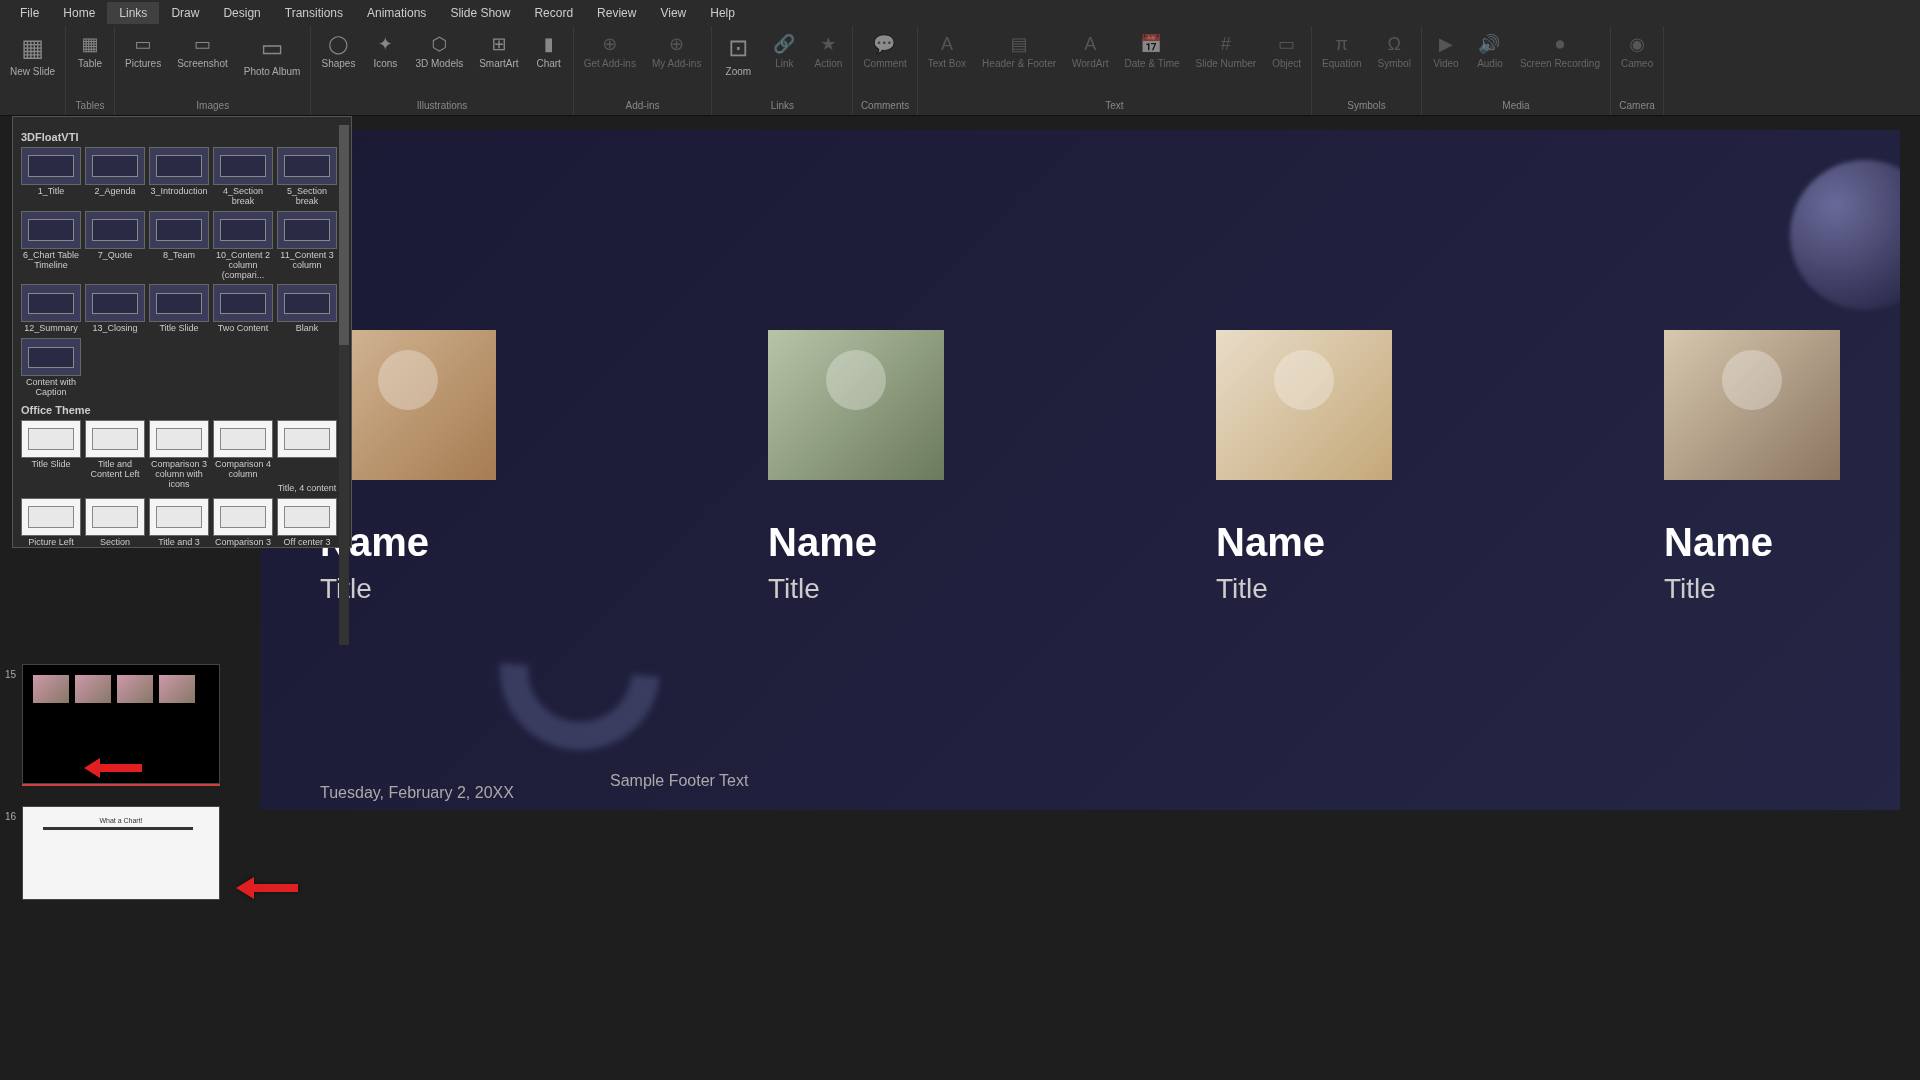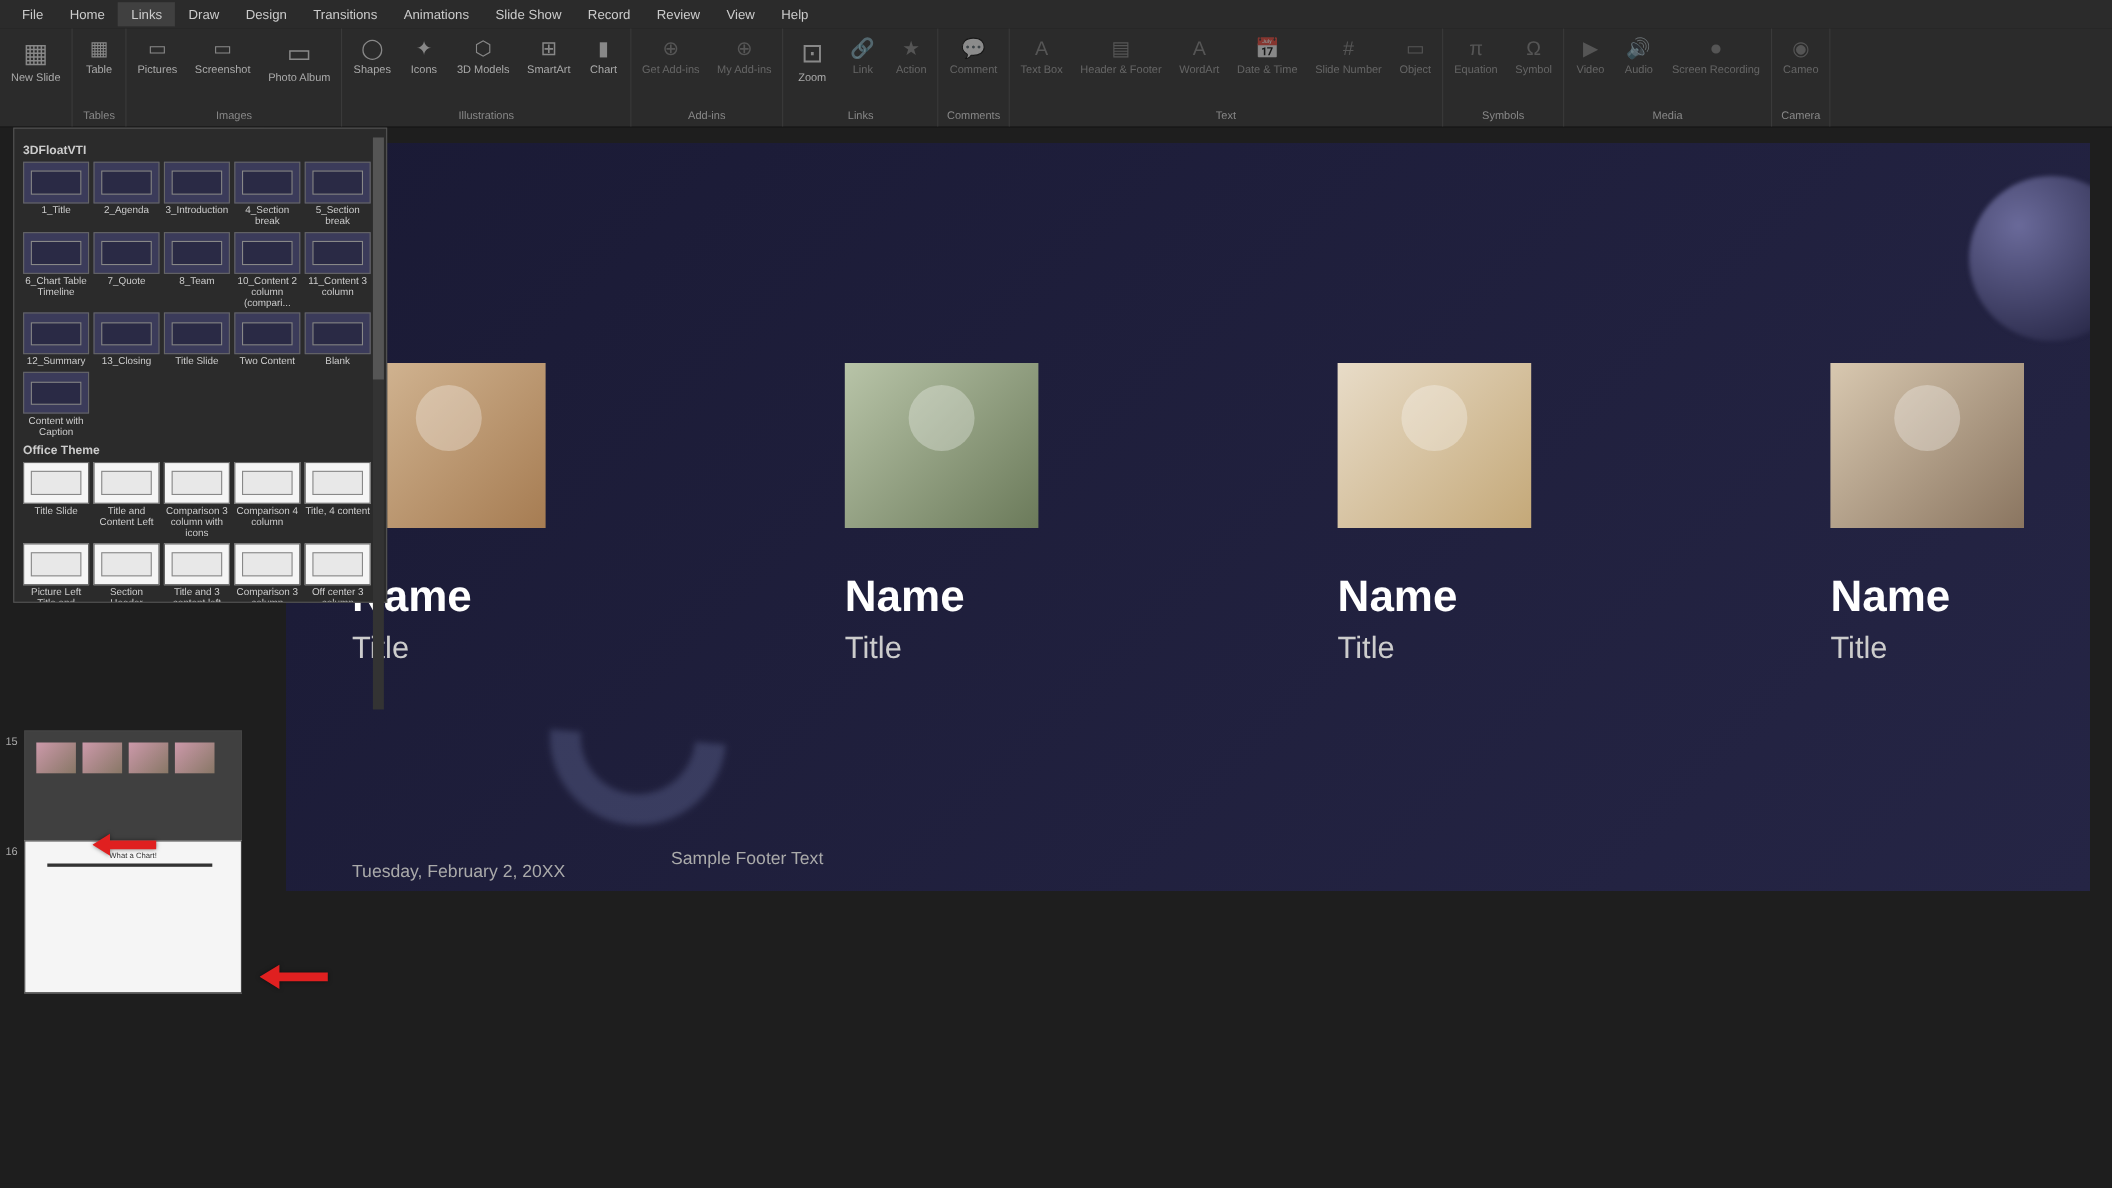--- a/index.html
+++ b/index.html
@@ -34,26 +34,26 @@
 .gallery .bottom .opt { display:flex; align-items:center; gap:8px; padding:4px 12px; font-size:11px; cursor:pointer; }
 .gallery .bottom .opt.disabled { color:#666; }
 .gallery .bottom .opt .oi { width:14px; height:14px; border:1px solid #666; display:inline-block; }
 
 
 .gallery .sb { position:absolute; right:2px; top:8px; width:10px; height:520px; background:#333; }
 .gallery .sb .thumb-sb { width:100%; height:220px; background:#555; }
 
 
 .thumbs { position:absolute; left:0; top:116px; width:240px; height:960px; background:#1e1e1e; z-index:10; }
-.thumbs .slide-th { margin:8px 8px 8px 22px; width:198px; height:110px; background:#404040; border:1px solid #444; position:relative; }
+.thumbs .slide-th { margin:8px 8px 8px 22px; width:198px; height:110px; background:#000000; border:1px solid #444; position:relative; }
 .thumbs .num { position:absolute; left:-18px; top:4px; font-size:10px; color:#aaa; }
 .thumbs .slide-th.s15 { height:120px; top:540px; position:absolute; }
 .thumbs .slide-th.s15 .mini-team { display:flex; gap:6px; padding:10px; flex-wrap:wrap; }
 .thumbs .slide-th.s15 .mini-team .mp { width:36px; height:28px; background:linear-gradient(135deg,#c9a 0%,#876 100%); }
-.thumbs .slide-th.s16 { height:139px; top:640px; position:absolute; background:#f5f5f5; }
+.thumbs .slide-th.s16 { height:94px; top:682px; position:absolute; background:#f5f5f5; }
 .thumbs .insert-line { position:absolute; top:668px; left:22px; width:198px; height:2px; background:#d04040; }
 .thumbs .slide-th.s16 .mini-chart { position:absolute; top:20px; left:20px; width:150px; height:3px; background:#333; }
 
 
 .canvas { position:absolute; left:260px; top:130px; right:20px; height:680px; background:#1f1f3a; background:linear-gradient(135deg,#1a1a35 0%, #252545 100%); overflow:hidden; }
 .canvas .stitle { position:absolute; left:100px; top:30px; font-size:96px; color:#fff; font-family:Georgia,serif; }
 .canvas .team-row { position:absolute; top:200px; left:0; right:0; display:flex; justify-content:space-between; padding:0 60px; }
 .canvas .member { display:flex; flex-direction:column; align-items:flex-start; }
 .canvas .member .photo { width:176px; height:150px; margin-bottom:40px; background:linear-gradient(135deg,#d4b896 0%,#a67c52 100%); position:relative; overflow:hidden; }
 .canvas .member .photo::after { content:''; position:absolute; width:60px; height:60px; border-radius:50%; background:rgba(255,255,255,.3); top:20px; left:58px; }
@@ -403,21 +403,21 @@
         <div class="layout office">
           <div class="thumb">
             <div class="mini"></div>
           </div>
           <div style="line-height: 1.1;">Comparison 4 column</div>
         </div>
         <div class="layout office">
           <div class="thumb">
             <div class="mini"></div>
           </div>
-          <div style="line-height: 1.1;">Title, 4 content</div>
+          <div style="line-height: 1.1; margin-top: 24px;">Title, 4 content</div>
         </div>
         <div class="layout office">
           <div class="thumb">
             <div class="mini"></div>
           </div>
           <div style="line-height: 1.1;">Picture Left Title and content right</div>
         </div>
         <div class="layout office">
           <div class="thumb">
             <div class="mini"></div>

